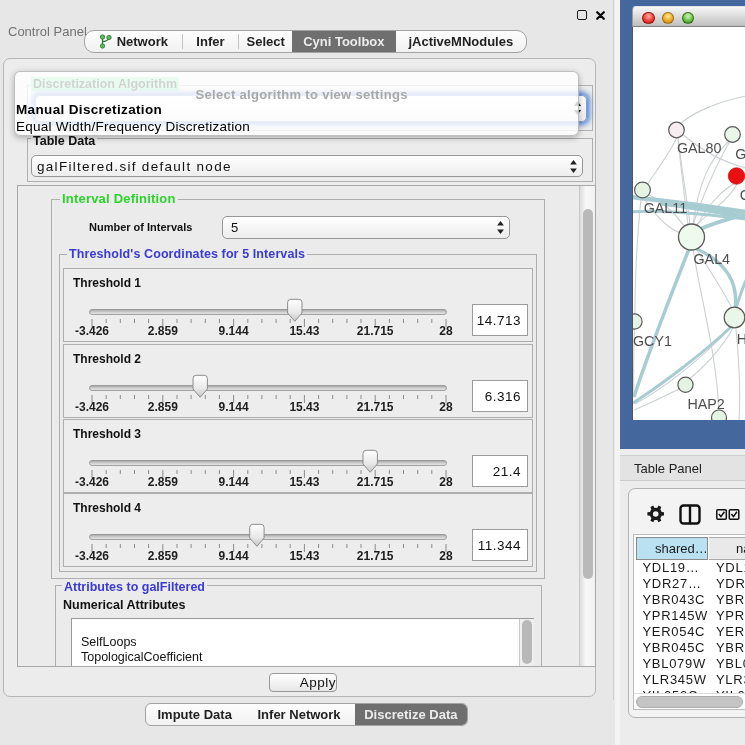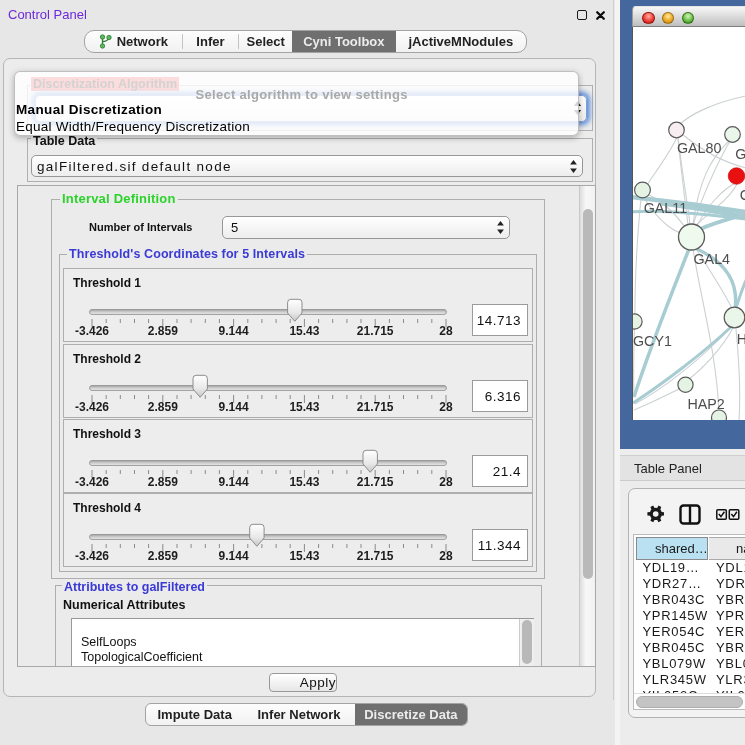--- a/index.html
+++ b/index.html
@@ -1,33 +1,33 @@
 <!DOCTYPE html>
 <html><head><meta charset="utf-8">
 <style>
 * { margin:0; padding:0; box-sizing:border-box; }
 html,body { width:745px; height:745px; overflow:hidden;
   font-family:"Liberation Sans",sans-serif; background:#ededed; }
 .abs { position:absolute; }
 #leftwin { position:absolute; left:0; top:0; width:615px; height:745px; background:#e7e7e7; }
-#title { position:absolute; left:8px; top:7px; font-size:13px; color:#6d28d9; }
+#title { position:absolute; left:8px; top:24px; font-size:13px; color:#737373; }
 #sqico { position:absolute; left:577px; top:10px; width:10px; height:10px; border:1.6px solid #1a1a1a; border-radius:2px; }
 #tabbar { position:absolute; left:84px; top:30px; width:443px; height:23px;
   background:linear-gradient(#fdfdfd,#f1f1f1); border:1px solid #a3a3a3; border-radius:10px;
   display:flex; font-size:13px; font-weight:bold; color:#222; overflow:hidden; }
 .tab { display:flex; align-items:center; justify-content:center; height:100%; }
 .tdiv { width:1px; height:15px; background:#c3c3c3; align-self:center; }
 #btabbar { position:absolute; left:145px; top:703px; width:323px; height:23px;
   background:linear-gradient(#fdfdfd,#f1f1f1); border:1px solid #a3a3a3; border-radius:6px;
   display:flex; font-size:13px; font-weight:bold; color:#222; overflow:hidden; }
 .darktab { background:#6f6f6f; color:#ececec; }
 #outer { position:absolute; left:3px; top:58px; width:593px; height:639px;
   background:#ececec; border:1px solid #b5b5b5; border-radius:7px; }
 .grp { position:absolute; border:1px solid #b0b0b0; }
-.grplab { position:absolute; font-size:12.5px; font-weight:bold; background:#ef4444; padding:0 2px; }
+.grplab { position:absolute; font-size:12.5px; font-weight:bold; background:#86efac; padding:0 2px; }
 .combo { position:absolute; background:linear-gradient(#ffffff,#ededed);
   border:1px solid #979797; border-radius:5px; font-size:13px; color:#111; }
 .combo .ctext { position:absolute; left:8px; top:3px; }
 .carrows { position:absolute; right:4px; top:2px; }
 #viewport { position:absolute; left:13px; top:126px; width:579px; height:482px;
   background:#ebebeb; border:1px solid #a8a8a8; overflow:hidden; }
 #vsb { position:absolute; right:0; top:0; width:16px; height:482px;
   background:linear-gradient(90deg,#dcdcdc,#f8f8f8 40%,#f1f1f1); border-left:1px solid #c8c8c8; }
 #vsbthumb { position:absolute; left:2.5px; top:23px; width:10.5px; height:370px; background:#b9b9b9; border-radius:5.5px; }
 #idgrp { position:absolute; left:33px; top:13px; width:494px; height:380px; border:1px solid #aeaeae; }

